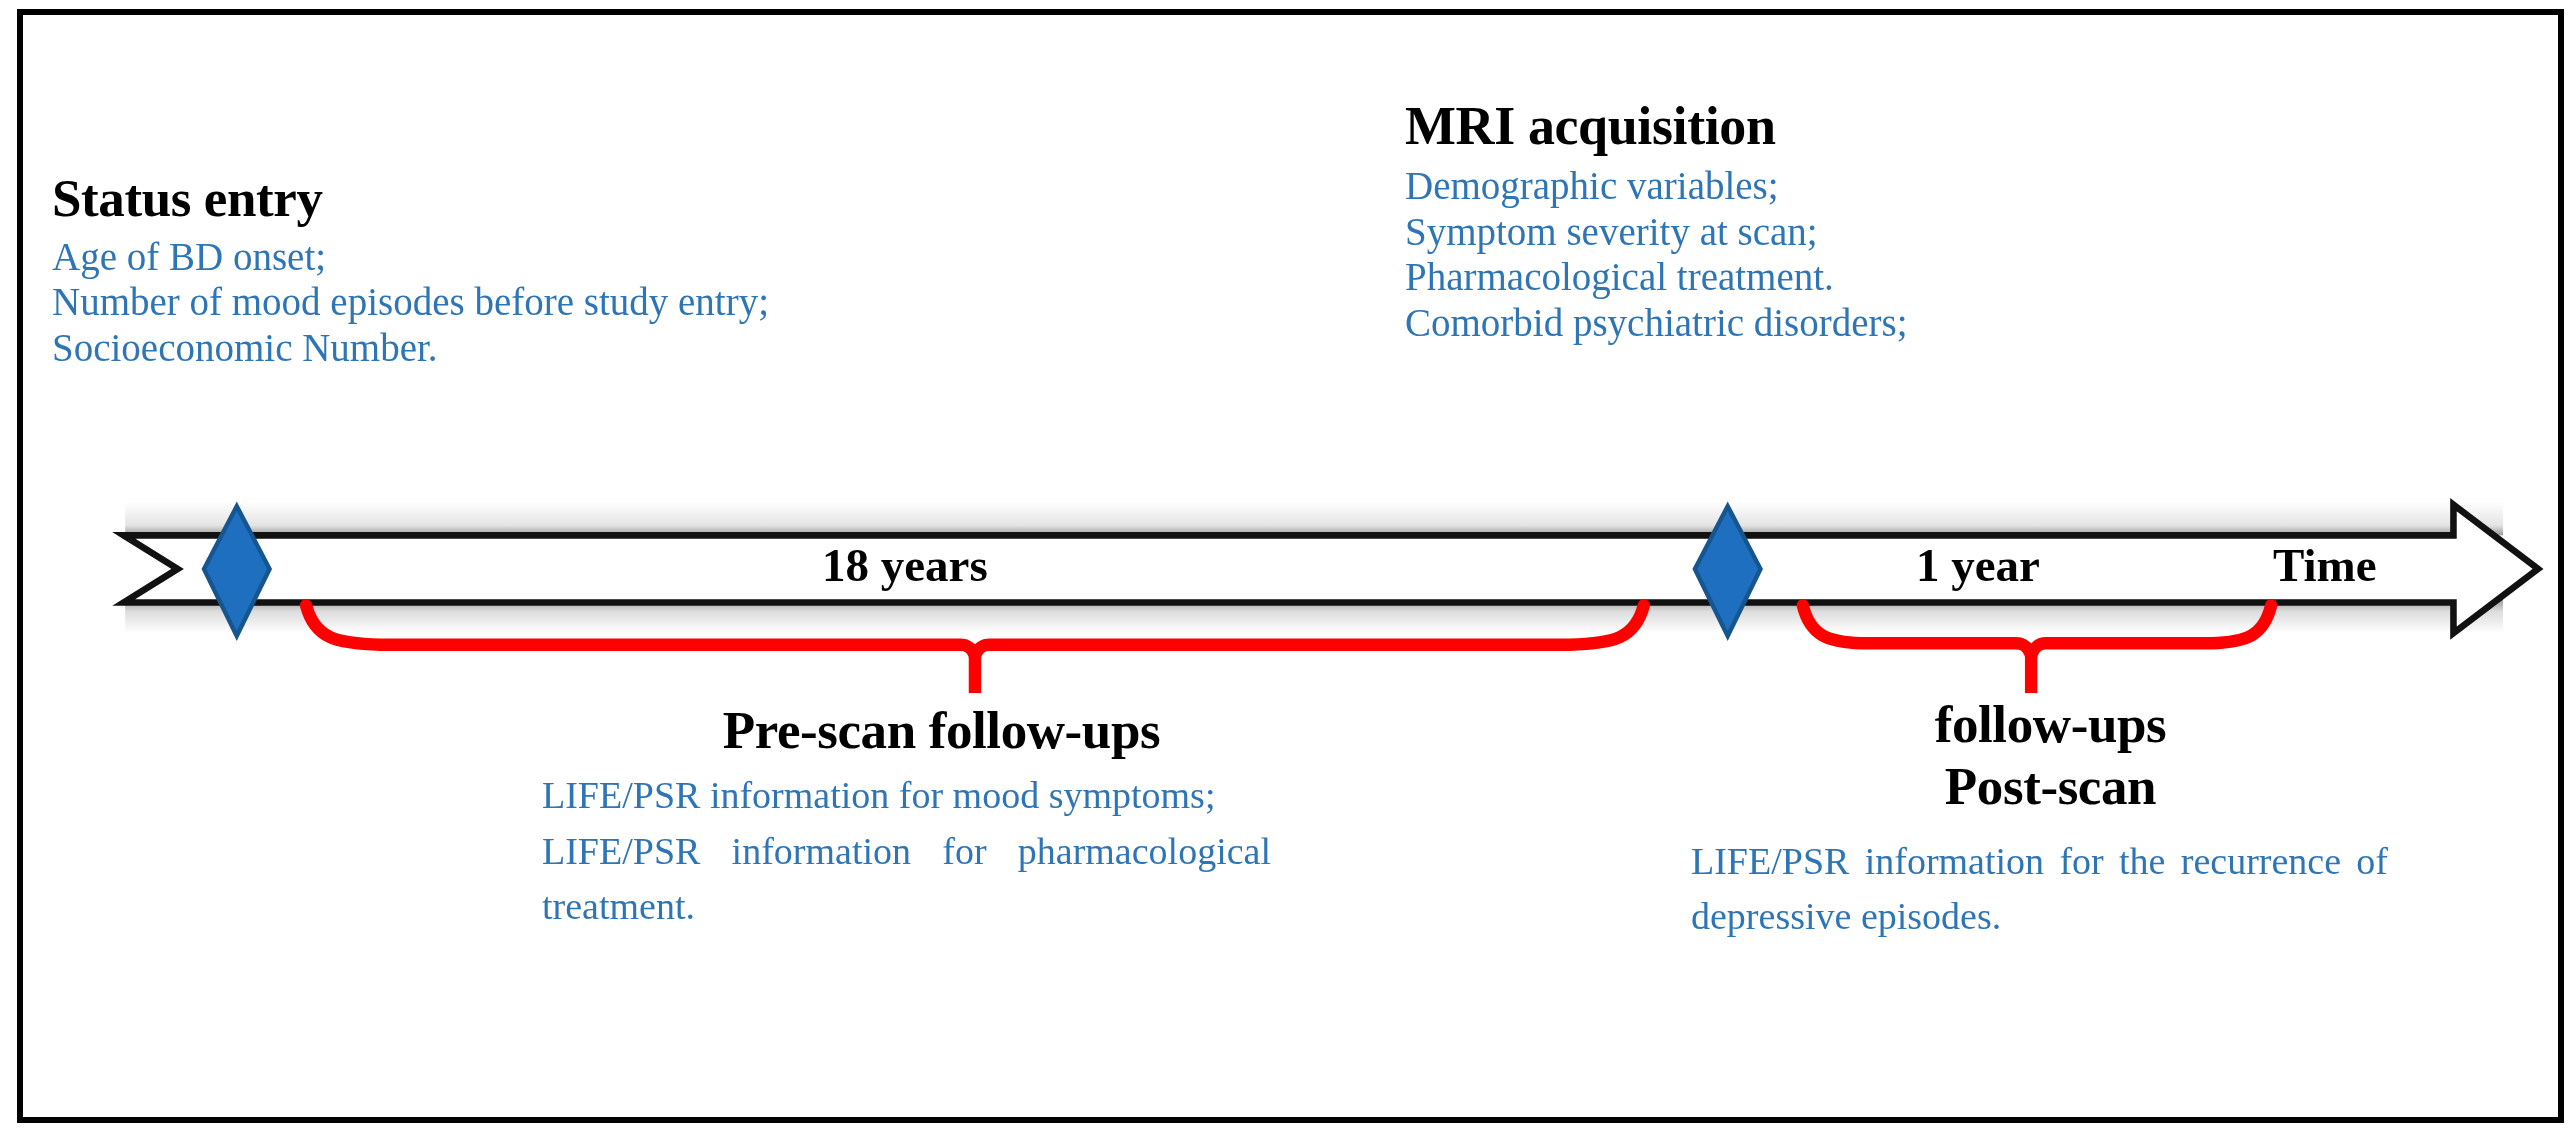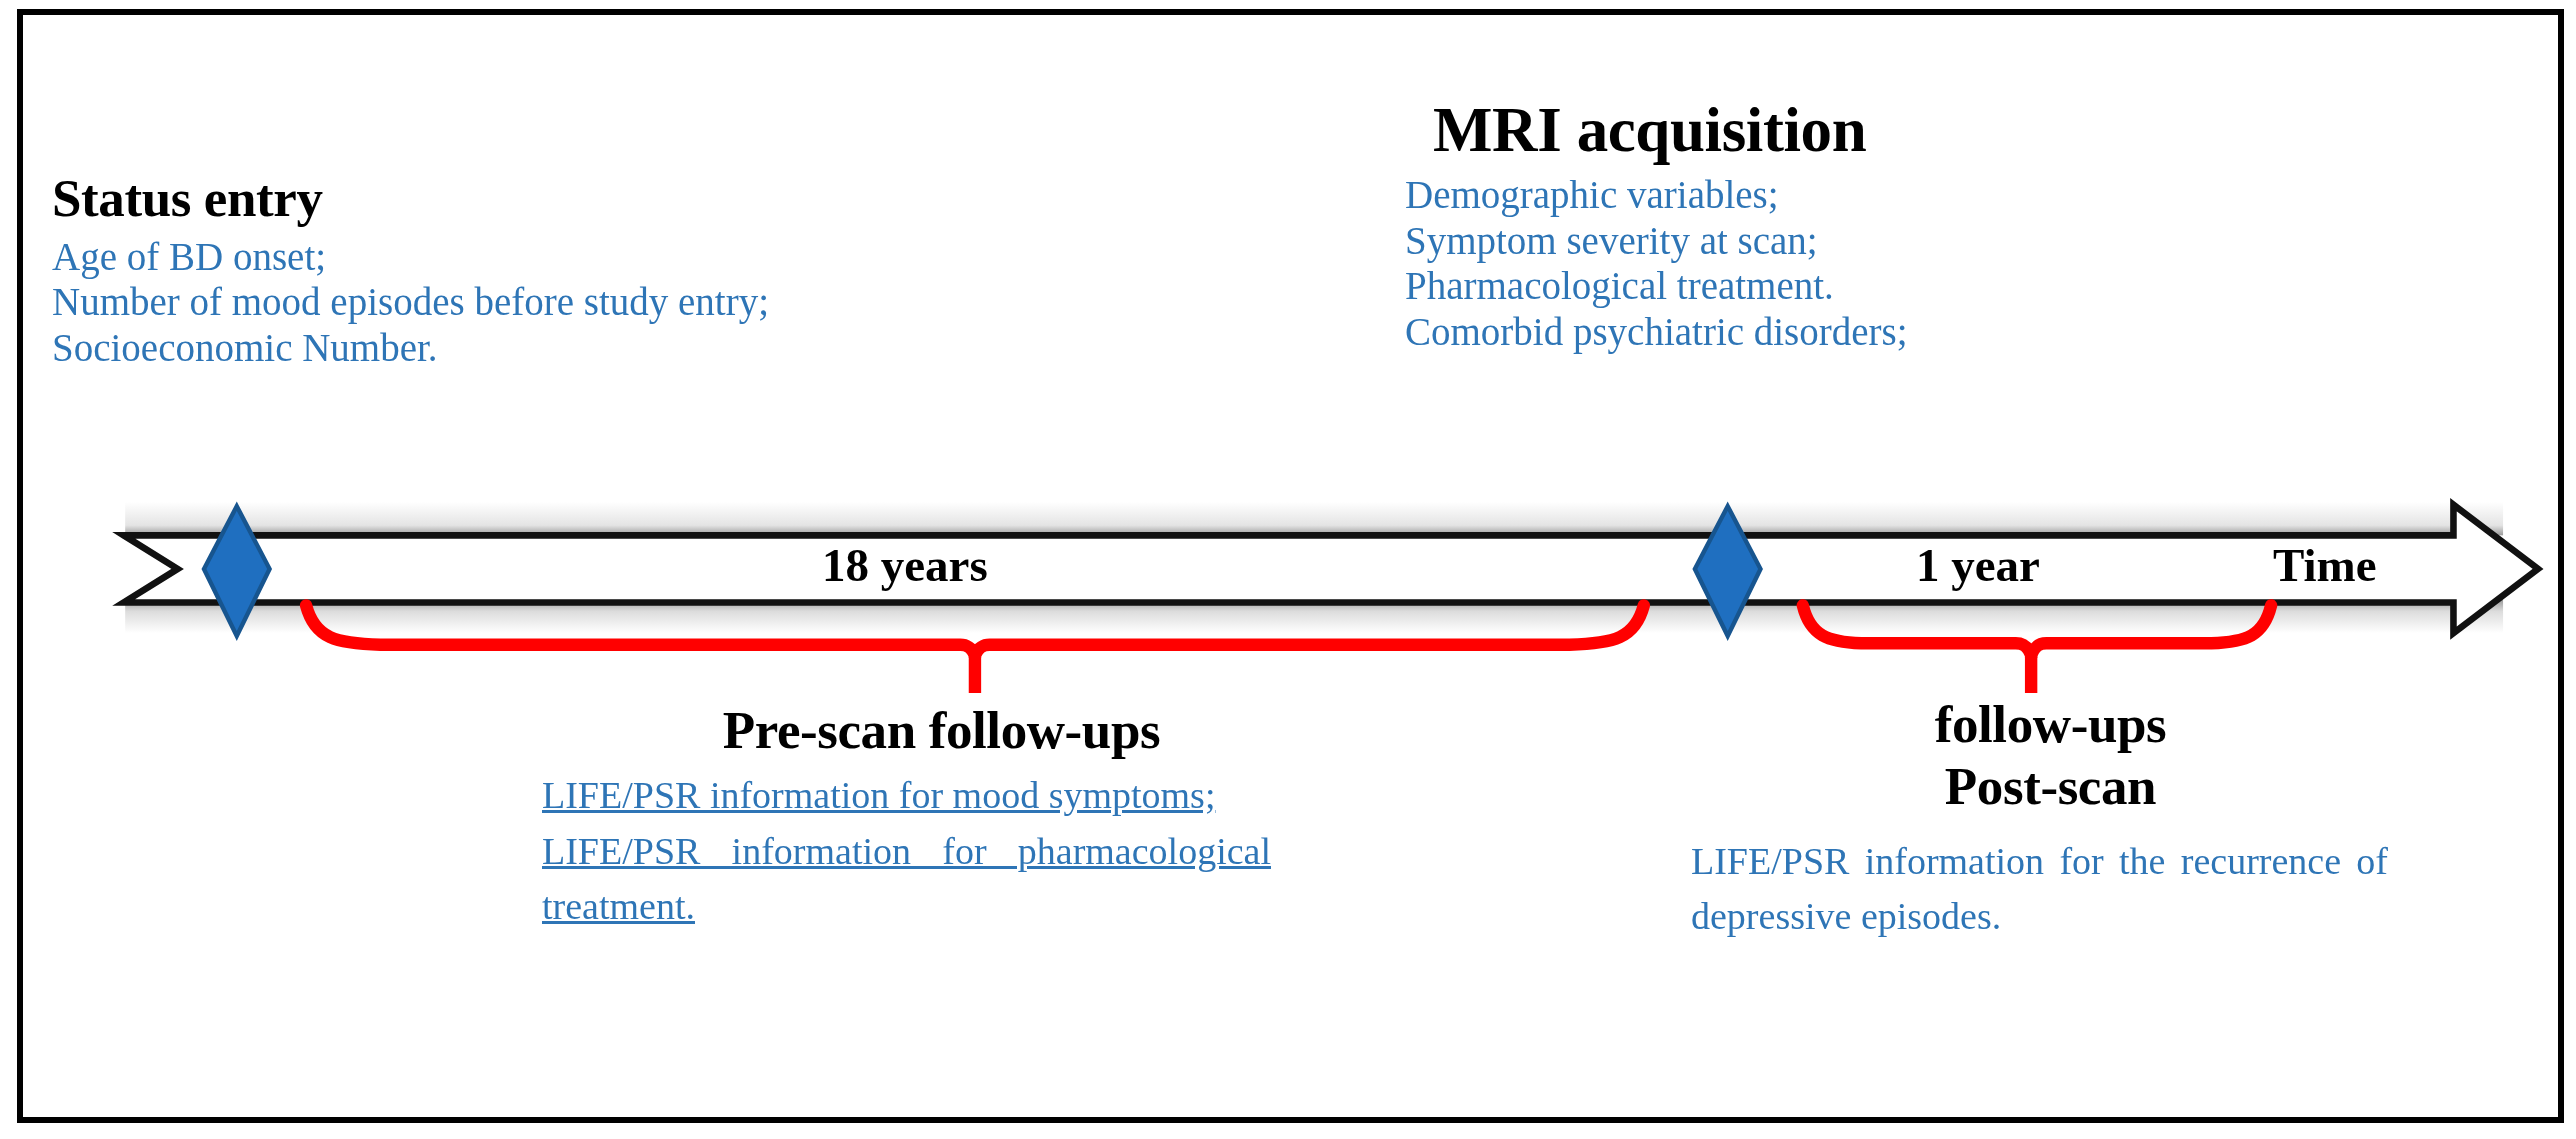--- a/index.html
+++ b/index.html
@@ -29,21 +29,21 @@
   .sub div{white-space:nowrap;}
 
   
   #study-entry{left:29px;top:157px;width:1036px;}
   #study-entry .hdr{font-size:53px;letter-spacing:-0.4px;}
   #study-entry .sub{font-size:39px;margin-top:8.8px;}
   #study-entry .sub .wrap{white-space:normal;width:970px;}
 
   
   #mri{left:1382px;top:84px;width:948px;}
-  #mri .hdr{font-size:63px;letter-spacing:-0.4px;margin-left:28px;}
+  #mri .hdr{font-size:54px;letter-spacing:-0.4px;}
   #mri .sub{font-size:39px;margin-top:10.2px;}
 
   
   #timeline-arrow{
     position:absolute;left:73px;top:459px;
     width:2480px;height:219px;
   }
   #timeline-arrow svg{display:block;}
 
   
@@ -59,21 +59,21 @@
   #label-time{left:2250px;top:527px;}
 
   
   #pre-scan{left:503px;top:689px;width:831px;}
   #pre-scan .hdr{font-size:53px;text-align:center;letter-spacing:-0.4px;}
   #pre-scan .sub{
     font-size:38px;margin-top:11.7px;
     text-align:justify;text-align-last:left;
     line-height:1.45;width:729px;margin-left:16px;
   }
-  #pre-scan .sub p{margin:0;text-decoration:underline;}
+  #pre-scan .sub p{margin:0;}
 
   
   #post-scan{left:1652px;top:678px;width:751px;}
   #post-scan .hdr{font-size:53px;text-align:center;line-height:1.18;letter-spacing:-0.4px;}
   #post-scan .sub{
     font-size:38px;margin-top:10.2px;
     text-align:justify;text-align-last:left;
     line-height:1.45;width:729px;
   }
   #post-scan .sub p{margin:16px;}

